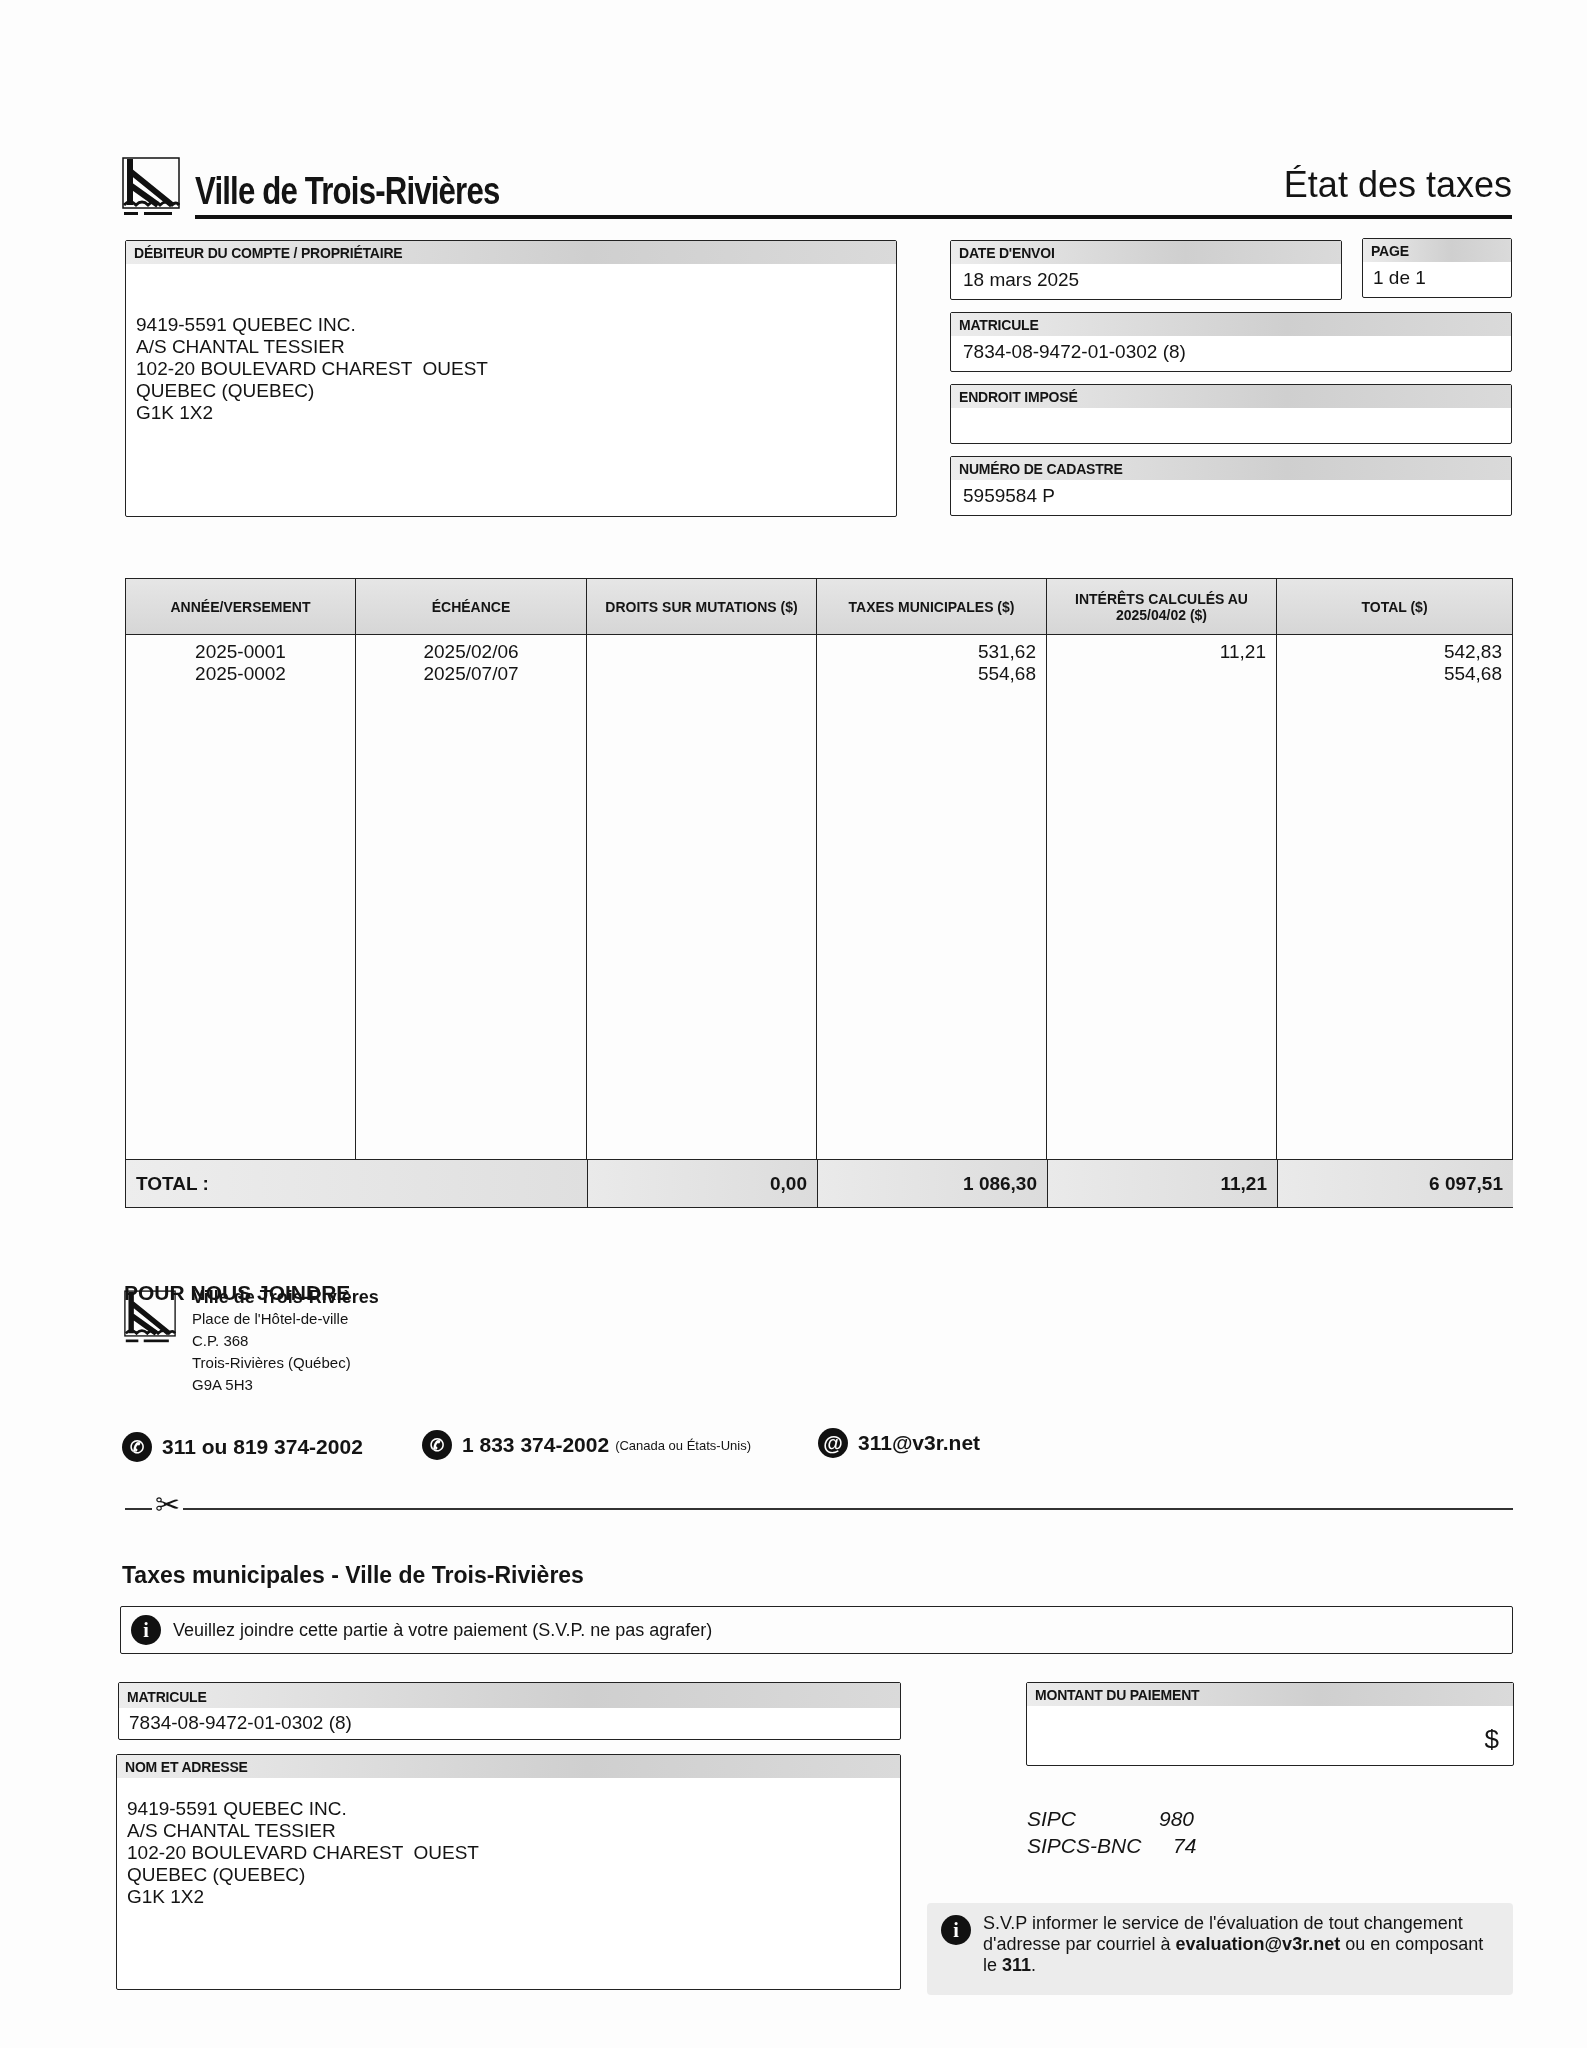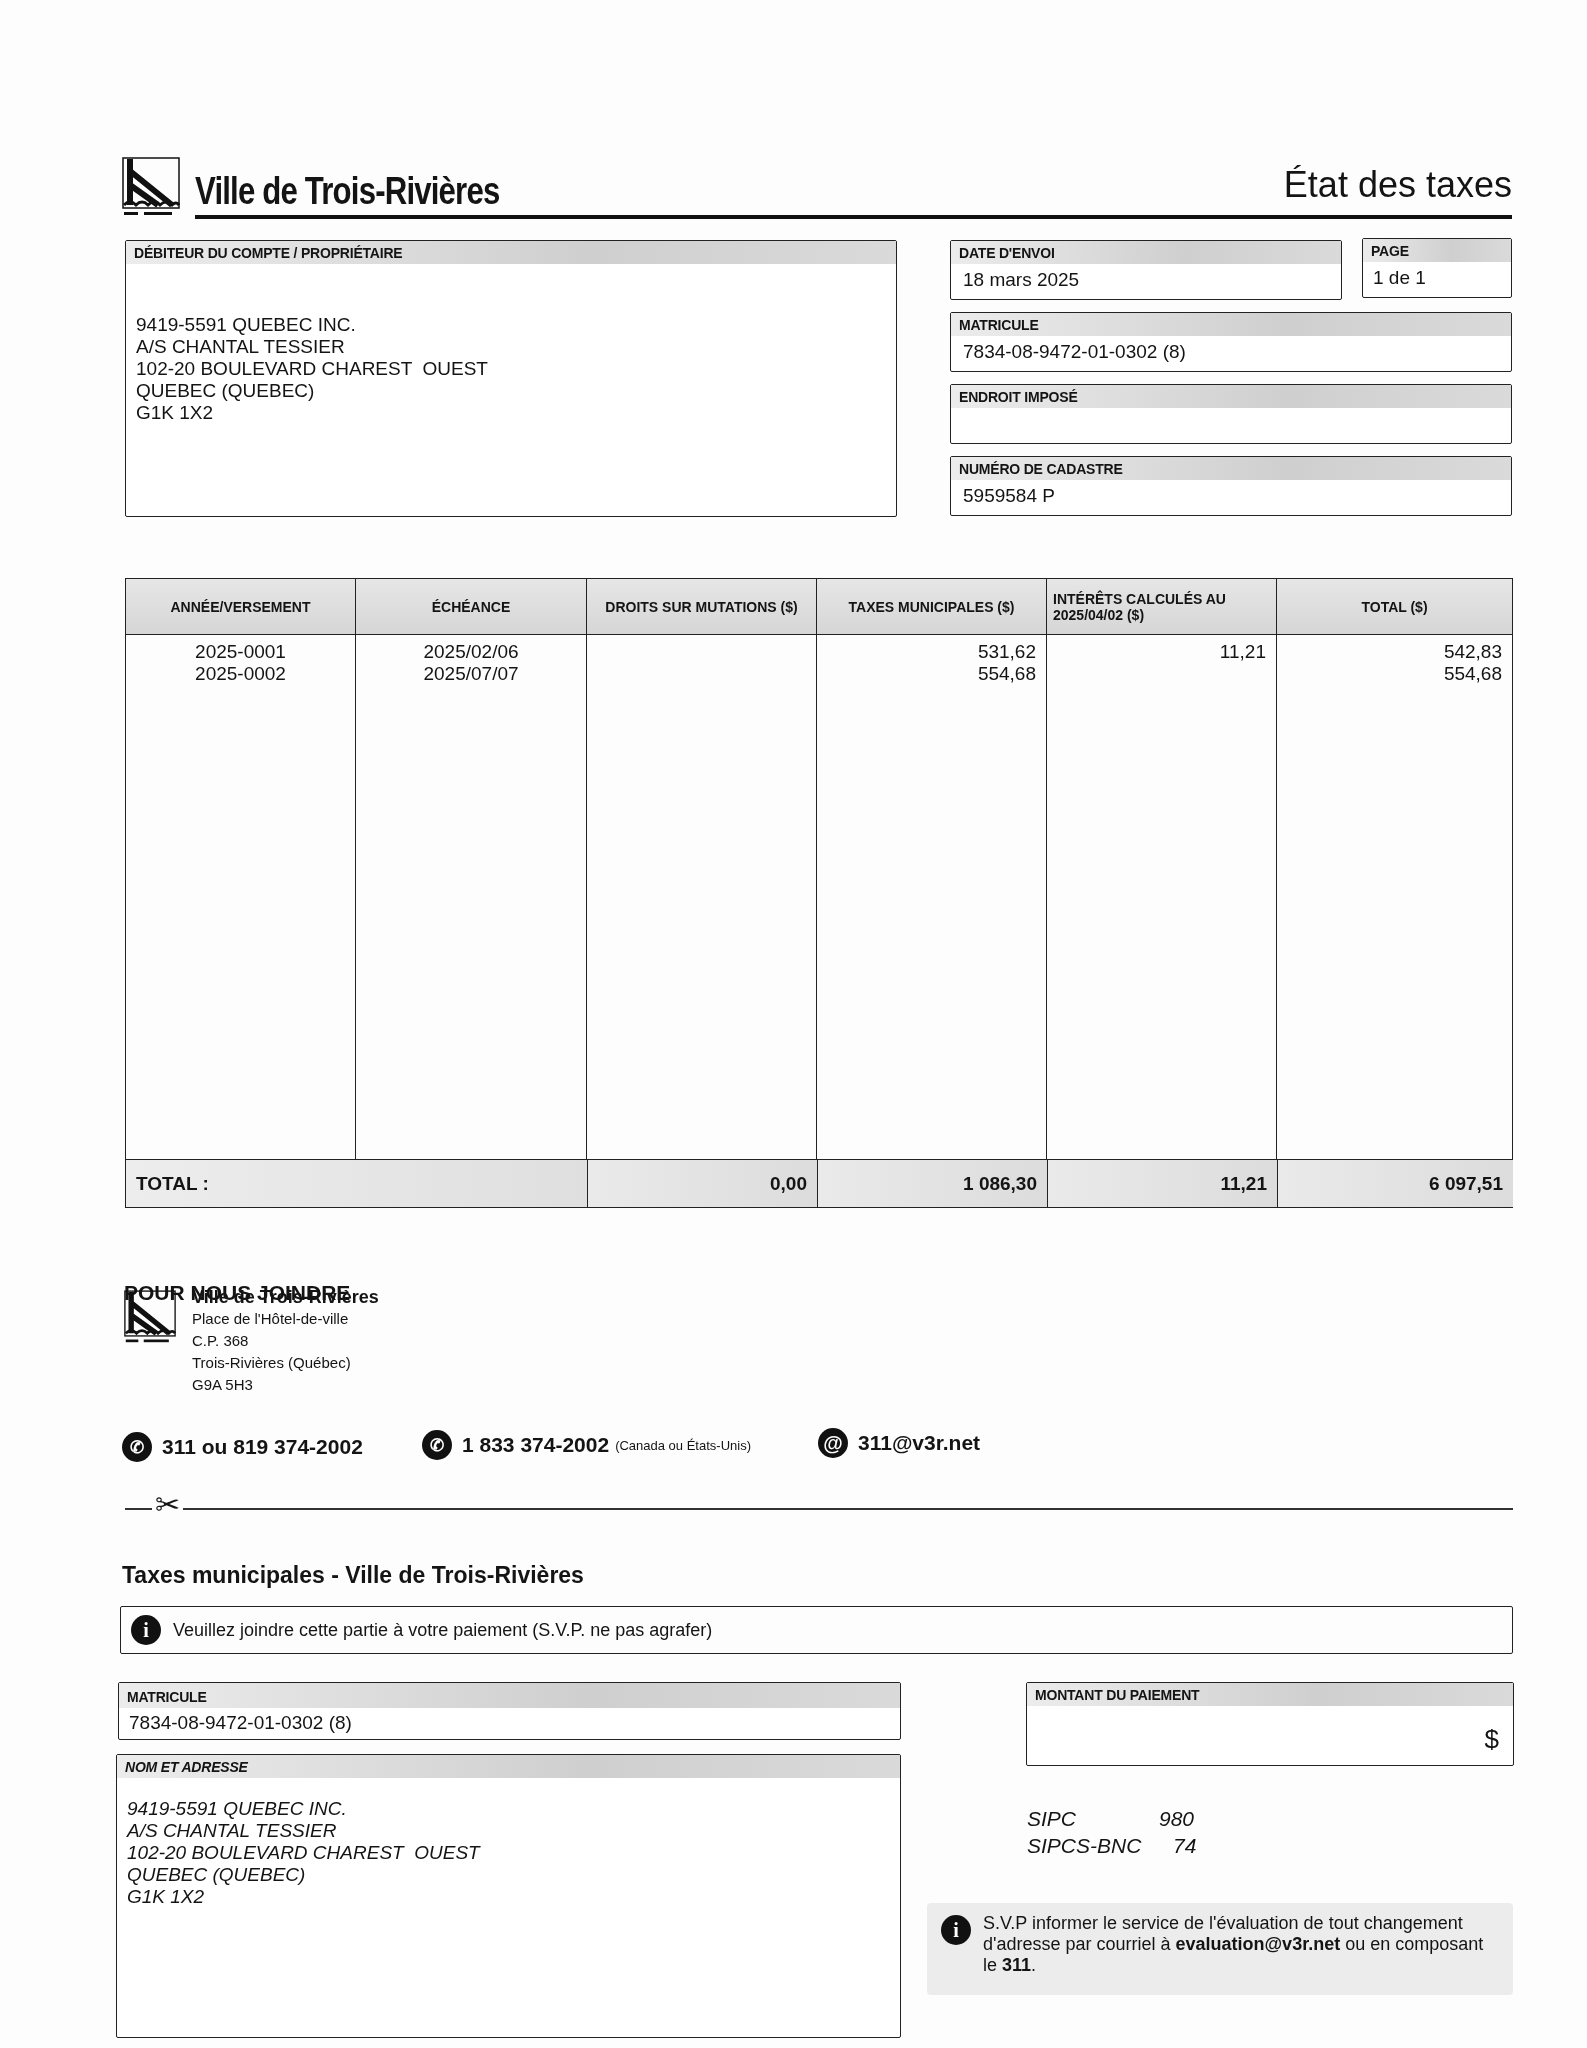--- a/index.html
+++ b/index.html
@@ -17,21 +17,21 @@
     .box { position: absolute; border: 1.5px solid #222; border-radius: 2px; background: #fff; }
     .box-label { display: block; font-size: 14px; font-weight: bold; padding: 4px 8px 3px; background: linear-gradient(to right, #ececec, #cfcfcf 60%, #dadada); letter-spacing: -0.2px; }
     .box-value { display: block; font-size: 19px; padding: 5px 12px; }
     .addr-lines { padding: 50px 10px 0 10px; font-size: 19px; line-height: 22px; }
     .addr-lines div { white-space: pre; }
 
     
     .tax-table { position: absolute; left: 125px; top: 578px; width: 1388px; height: 630px; border: 1.5px solid #222; }
     .tax-table .col { position: absolute; top: 0; bottom: 0; border-right: 1.5px solid #222; }
     .tax-table .col:last-child { border-right: none; }
-    .th { position: absolute; left: 0; right: 0; top: 0; height: 56px; background: linear-gradient(to bottom, #e6e6e6, #d6d6d6); border-bottom: 1.5px solid #222; display: flex; align-items: center; justify-content: center; text-align: left; font-size: 14px; font-weight: bold; line-height: 16px; padding: 0 6px; }
+    .th { position: absolute; left: 0; right: 0; top: 0; height: 56px; background: linear-gradient(to bottom, #e6e6e6, #d6d6d6); border-bottom: 1.5px solid #222; display: flex; align-items: center; justify-content: center; text-align: center; font-size: 14px; font-weight: bold; line-height: 16px; padding: 0 6px; }
     .cells { position: absolute; left: 0; right: 0; top: 62px; font-size: 19px; line-height: 22px; padding: 0 10px; }
     .cells.center { text-align: center; }
     .cells.right { text-align: right; }
     .tfoot { position: absolute; left: 0; right: 0; bottom: 0; height: 48px; border-top: 1.5px solid #222; background: linear-gradient(to right, #eaeaea, #dcdcdc); display: flex; align-items: center; font-size: 19px; font-weight: bold; padding: 0 10px; }
     .tfoot.right { justify-content: flex-end; }
 
     
     .section-h { font-size: 21px; font-weight: bold; }
     .contact-name { font-size: 18px; font-weight: bold; }
     .contact-line { font-size: 15px; line-height: 22px; }
@@ -195,21 +195,21 @@
 <div class="notice-bar">
   <span class="info-icon">i</span>
   <span>Veuillez joindre cette partie à votre paiement (S.V.P. ne pas agrafer)</span>
 </div>
 
 <div class="box" style="left:118px; top:1682px; width:783px; height:58px;">
   <span class="box-label" style="padding-top:6px;">MATRICULE</span>
   <span class="box-value" style="padding:4px 10px;">7834-08-9472-01-0302 (8)</span>
 </div>
 
-<div class="box" style="left:116px; top:1754px; width:785px; height:284px;font-style:italic;">
+<div class="box" style="left:116px; top:1754px; width:785px; height:236px;">
   <span class="box-label">NOM ET ADRESSE</span>
   <div class="addr-lines" style="padding-top:20px;">
     <div>9419-5591 QUEBEC INC.</div>
     <div>A/S CHANTAL TESSIER</div>
     <div>102-20 BOULEVARD CHAREST  OUEST</div>
     <div>QUEBEC (QUEBEC)</div>
     <div>G1K 1X2</div>
   </div>
 </div>
 

